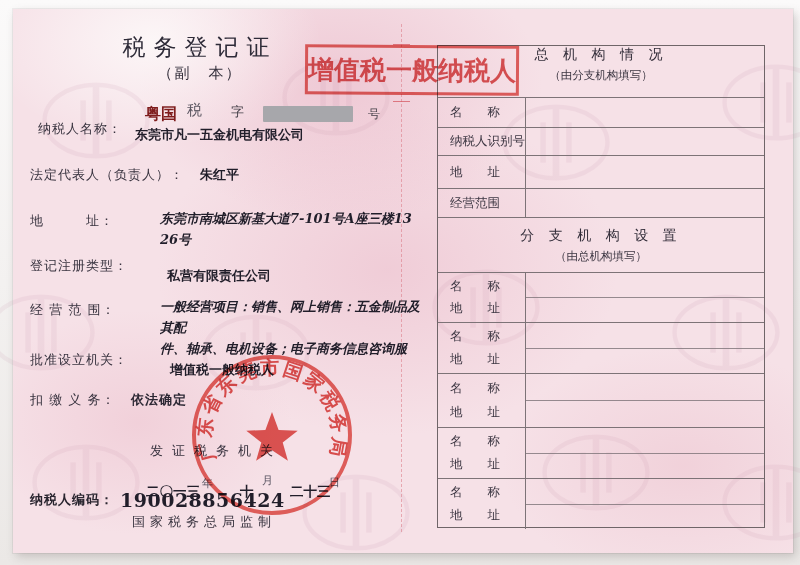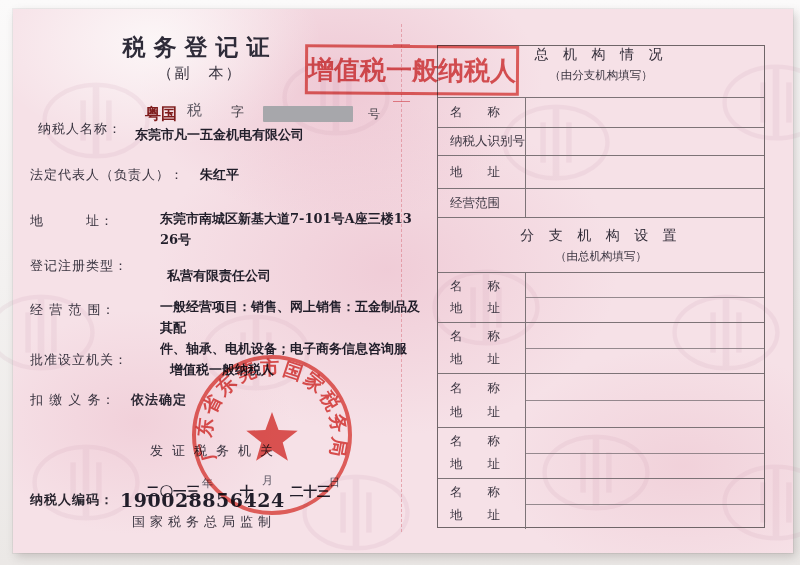--- a/index.html
+++ b/index.html
@@ -11,24 +11,24 @@
     background-image:
       radial-gradient(ellipse 240px 150px at 18% 6%, rgba(253,250,250,0.85), transparent 70%),
       radial-gradient(ellipse 280px 190px at 42% 14%, rgba(229,170,189,0.45), transparent 72%),
       radial-gradient(ellipse 320px 230px at 48% 48%, rgba(231,176,193,0.42), transparent 72%),
       radial-gradient(ellipse 220px 160px at 16% 76%, rgba(233,181,196,0.38), transparent 70%),
       radial-gradient(ellipse 260px 170px at 86% 84%, rgba(231,179,193,0.34), transparent 70%);
     box-shadow: 0 0 0 1px rgba(0,0,0,0.05), 3px 4px 9px rgba(120,105,105,0.30); }
   .abs { position:absolute; }
   .lbl { font-size:13px; color:#38333f; letter-spacing:1px; }
   .val { font-size:13px; font-weight:bold; color:#211e2a; }
-  .pre { white-space:pre-line; }
+  .pre { white-space:pre-line;font-style:italic; }
   
   .title { left:110px; top:32px; width:180px; text-align:center;
-    font-size:23px; font-weight:bold; letter-spacing:8px; color:#2e2b38; }
+    font-size:23px; font-weight:normal; letter-spacing:8px; color:#2e2b38; }
   .subtitle { left:110px; top:64px; width:180px; text-align:center;
     font-size:15px; letter-spacing:2px; color:#332f3b; }
   
   .rtable { left:437px; top:45px; width:328px; height:483px;
     border:1.5px solid #6f6568; }
   .trow { display:flex; border-bottom:1px solid #7d7377; }
   .trow:last-child { border-bottom:none; }
   .tlabel { width:88px; border-right:1px solid #7d7377; display:flex;
     align-items:center; padding-left:12px; font-size:12.5px; color:#3c3642; }
   .tvalue { flex:1; }

